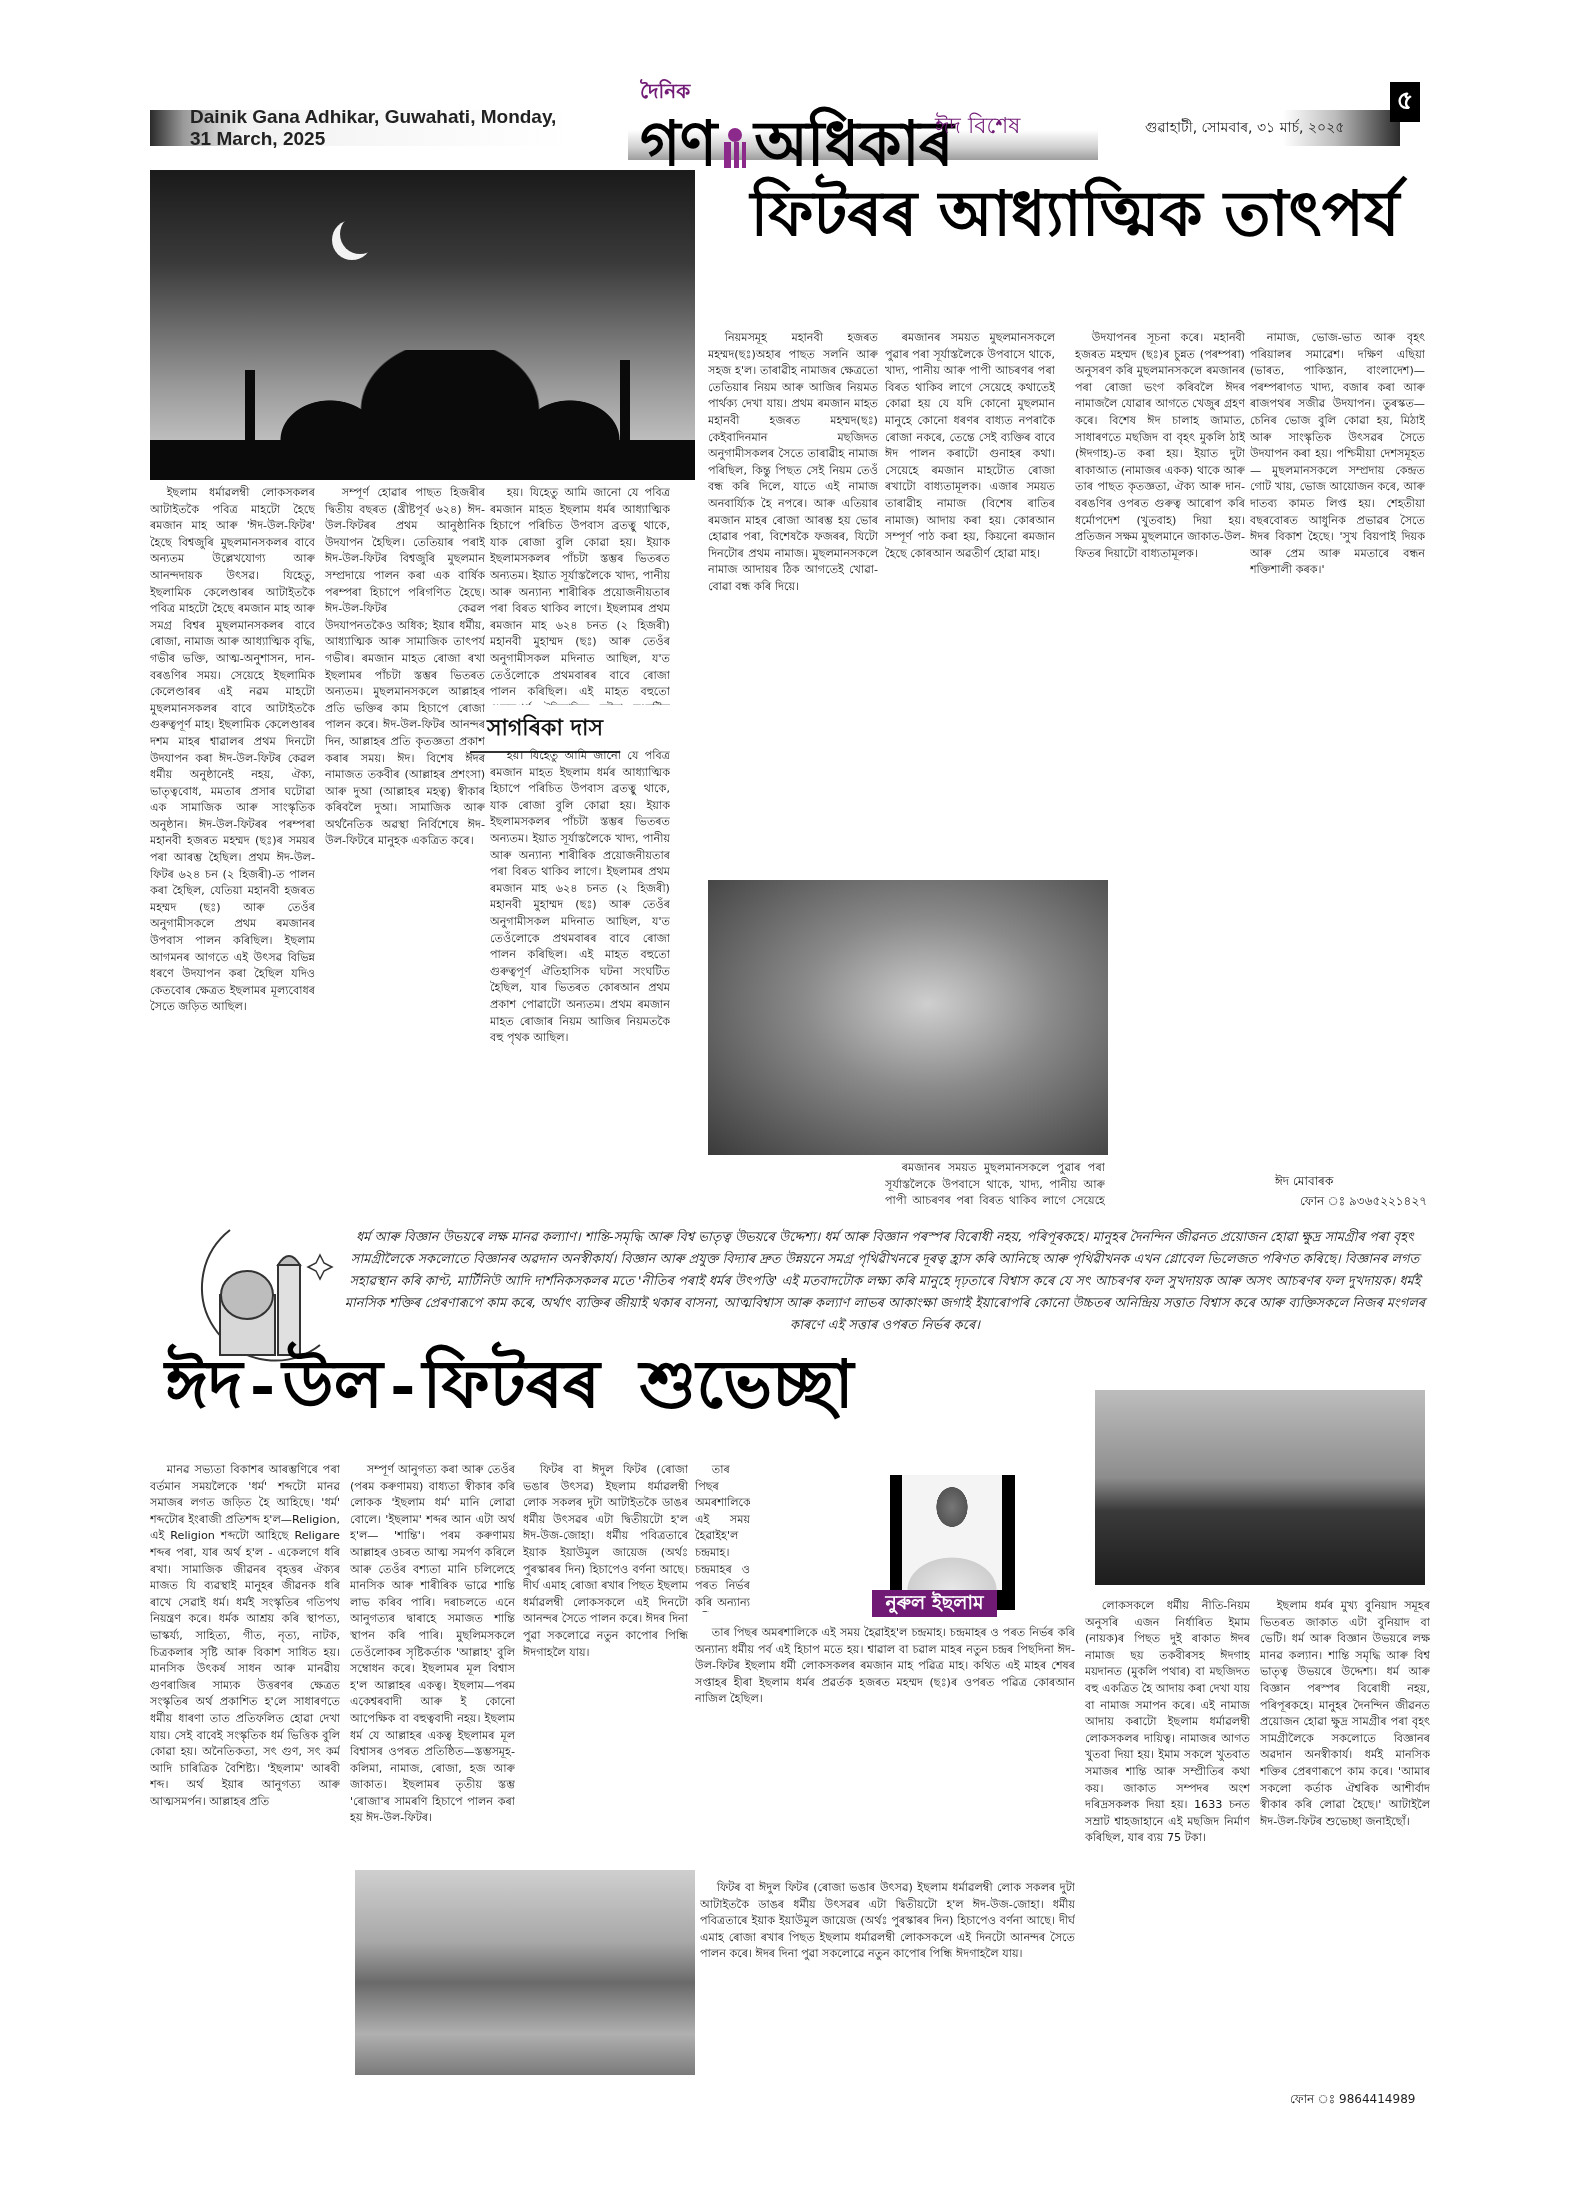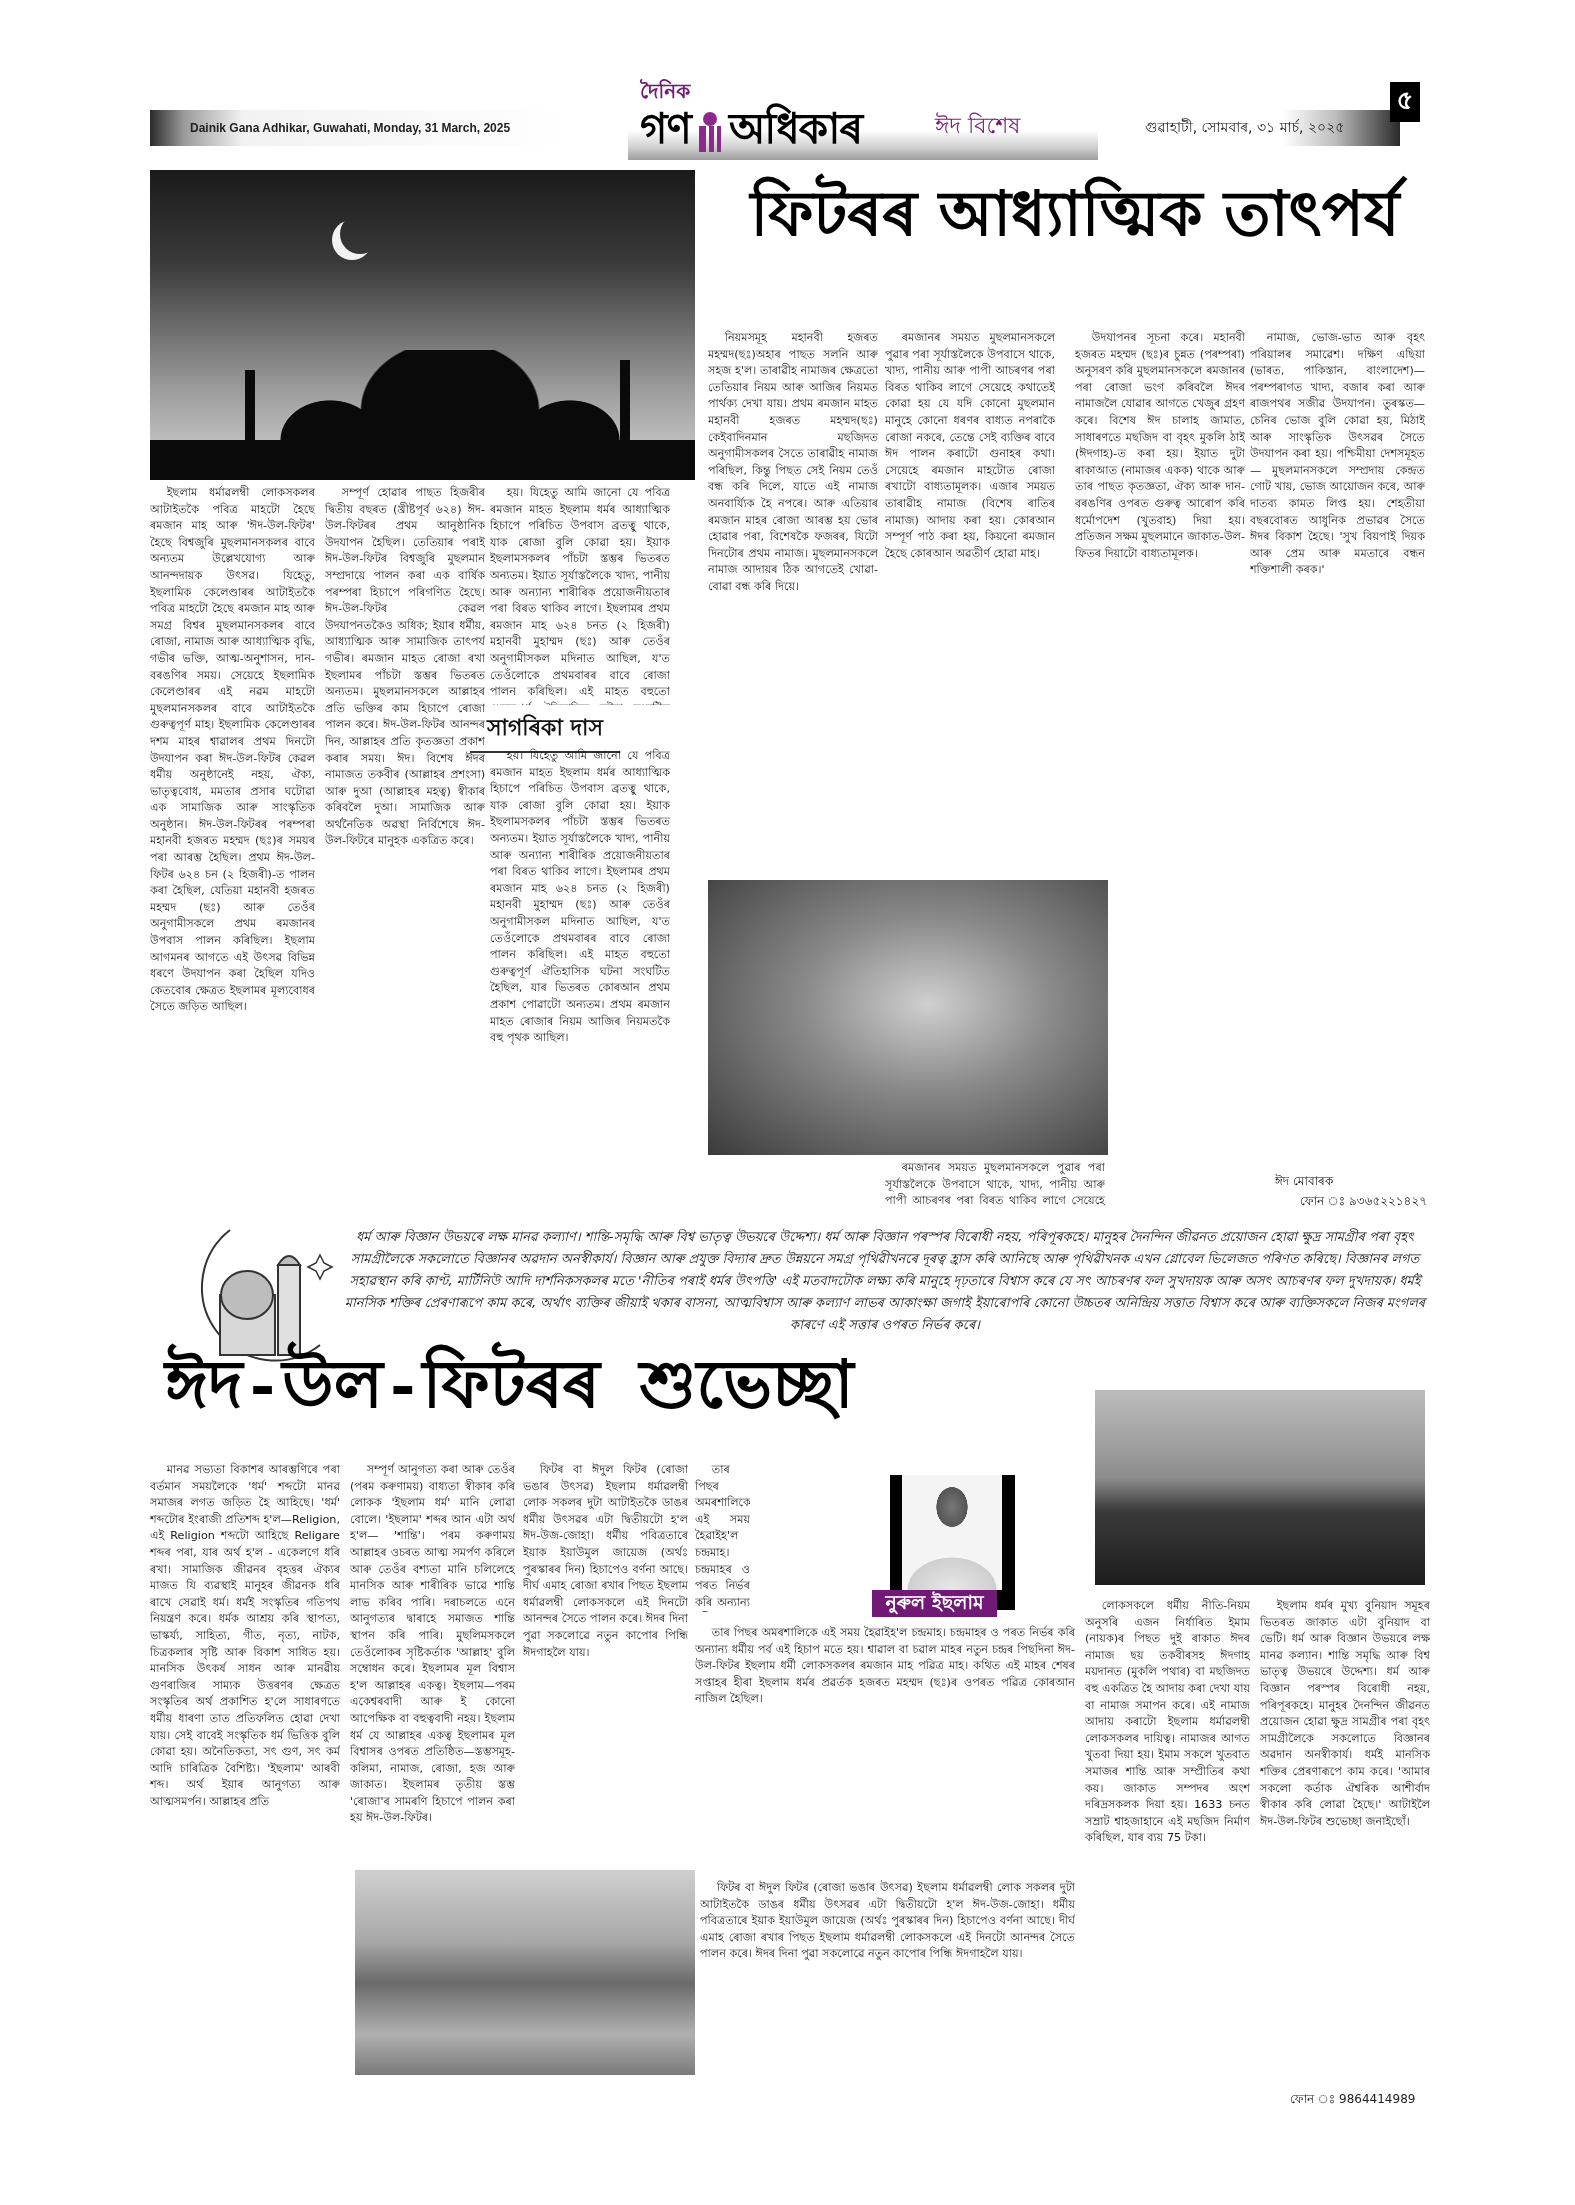--- a/index.html
+++ b/index.html
@@ -6,28 +6,28 @@
   html, body { width: 1575px; height: 2205px; background: #ffffff; overflow: hidden; }
   body { font-family: "DejaVu Sans", sans-serif; color: #111; position: relative; }
 
   .abs { position: absolute; }
 
   
   .mast-left {
     left: 150px; top: 110px; width: 420px; height: 36px;
     background: linear-gradient(90deg, #2a2a2a 0%, #9a9a9a 8%, #f2f2f2 22%, #ffffff 100%);
     display: flex; align-items: center; padding-left: 40px;
-    font-family: "Liberation Sans", sans-serif; font-weight: bold; font-size: 12px; color: #222;
+    font-family: "Liberation Sans", sans-serif; font-weight: bold; font-size: 19px; color: #222;
   }
   .mast-center {
     left: 628px; top: 110px; width: 470px; height: 50px;
     background: linear-gradient(180deg, #ffffff 0%, #ffffff 40%, #d0d0d0 75%, #9d9d9d 100%);
   }
   .mast-dainik { left: 640px; top: 76px; font-size: 20px; font-weight: bold; color: #701a75; }
-  .mast-logo { left: 640px; top: 96px; font-size: 42px; font-weight: bold; color: #000; letter-spacing: -1px; display:flex; align-items:center; gap:6px;}
+  .mast-logo { left: 640px; top: 96px; font-size: 62px; font-weight: bold; color: #000; letter-spacing: -1px; display:flex; align-items:center; gap:6px;}
   .mast-logo .figure { display:inline-block; width: 26px; height: 40px; position: relative; }
   .mast-logo .figure .head { position:absolute; left:6px; top:0; width:14px; height:14px; border-radius:50%; background:#8b2a8a; }
   .mast-logo .figure .body { position:absolute; left:2px; top:14px; width:22px; height:26px; background:linear-gradient(90deg,#8b2a8a 0 30%, transparent 30% 45%, #8b2a8a 45% 70%, transparent 70% 80%, #8b2a8a 80%); }
   .mast-special { left: 935px; top: 108px; font-size: 22px; color: #701a75; }
   .mast-right {
     left: 1140px; top: 110px; width: 260px; height: 36px;
     background: linear-gradient(90deg, #ffffff 0%, #ffffff 55%, #bdbdbd 75%, #2a2a2a 100%);
     display: flex; align-items: center; padding-left: 5px;
     font-size: 14px; color: #222;
   }

